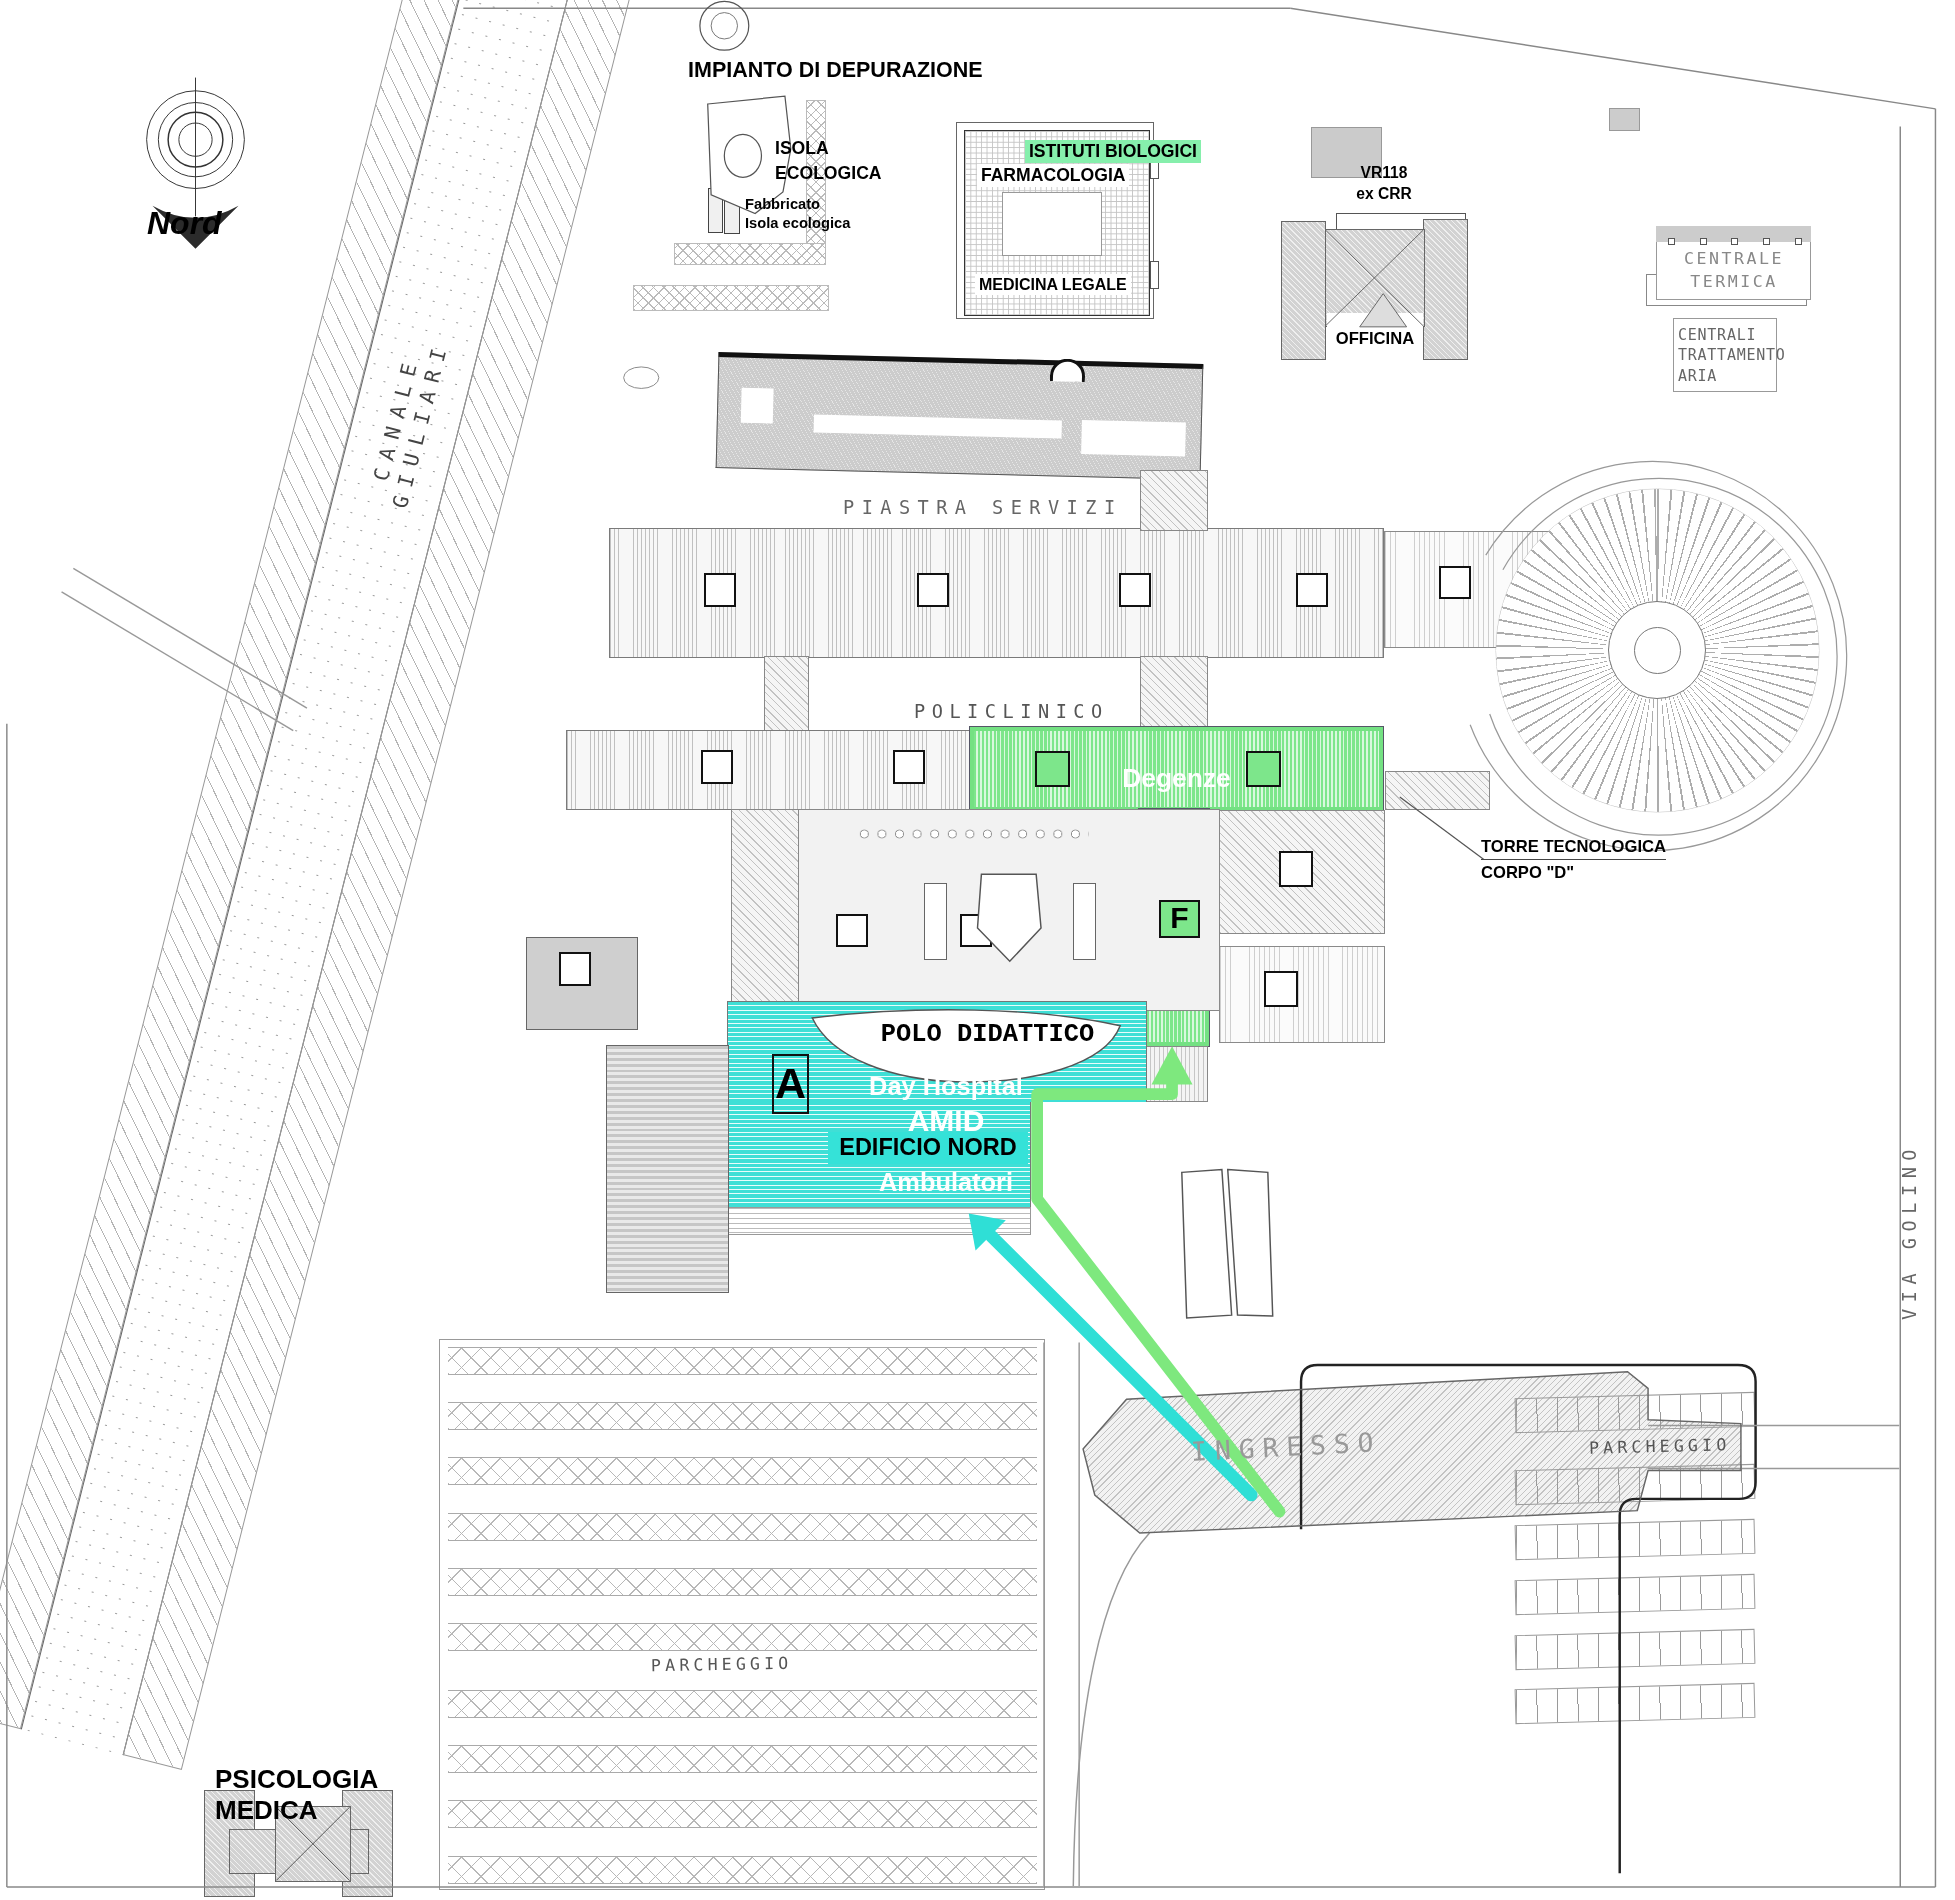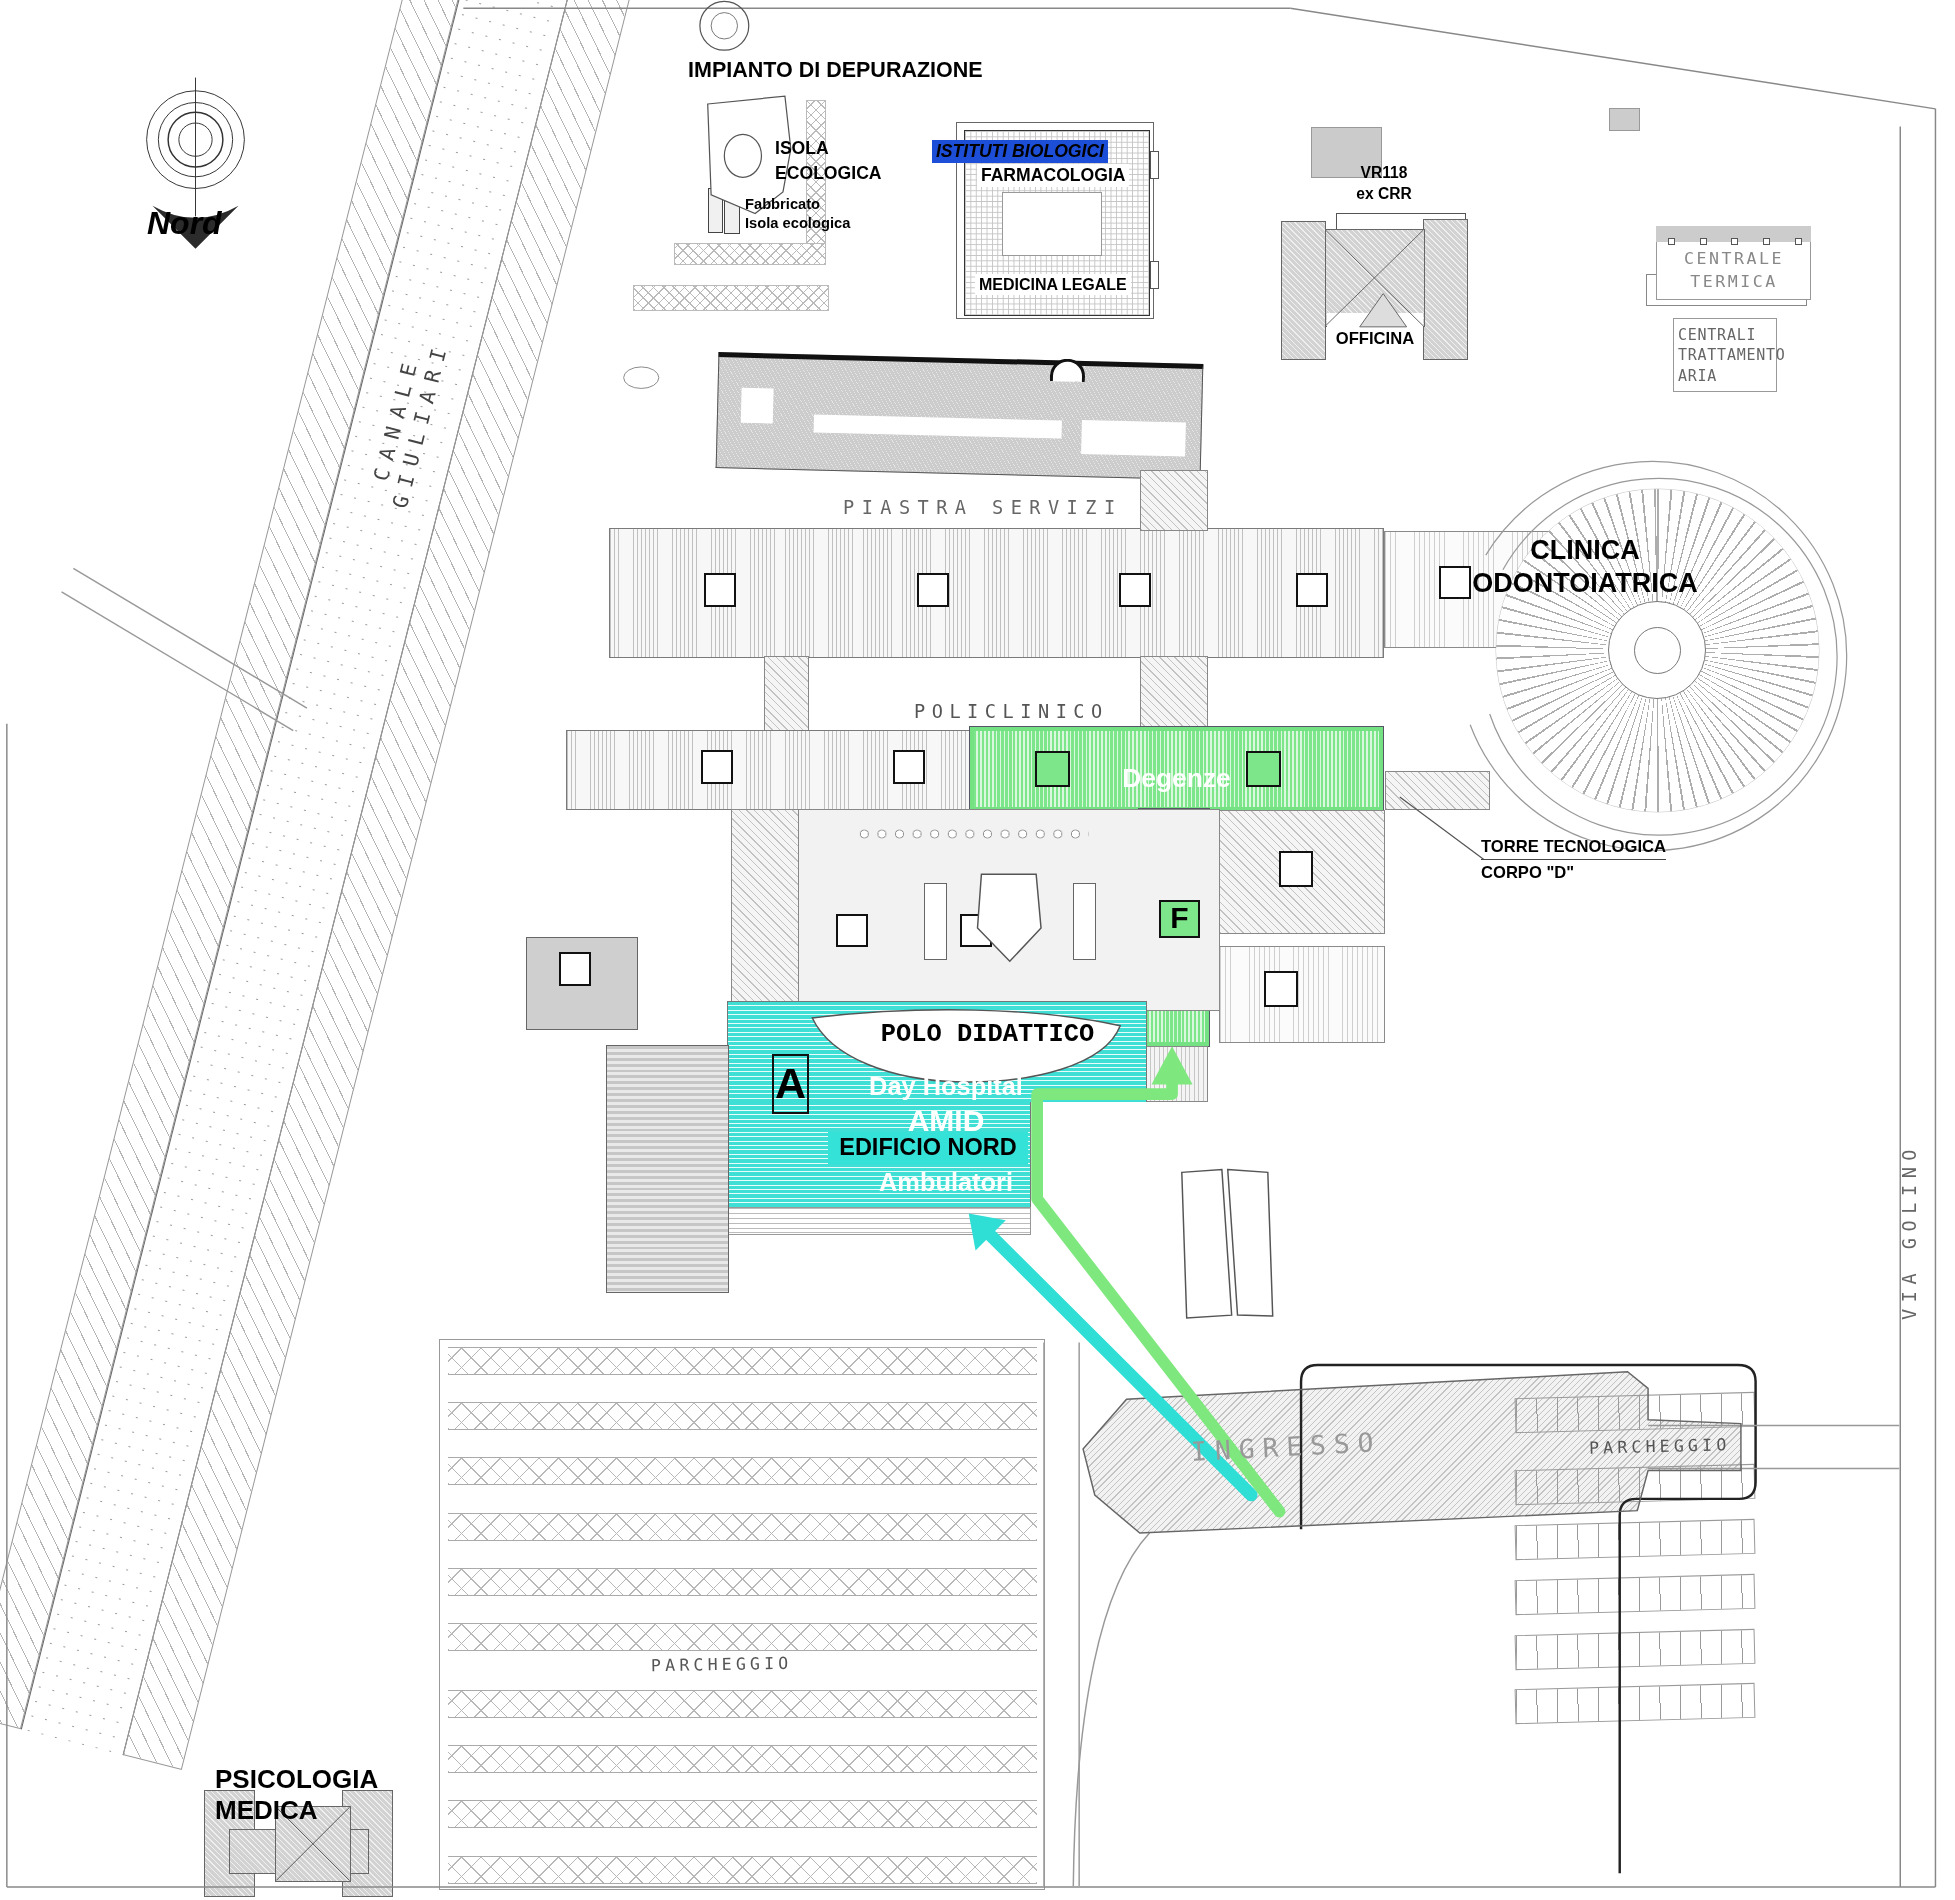--- a/index.html
+++ b/index.html
@@ -227,37 +227,35 @@
   <div class="abs ctr" style="left:828px;top:1132px;width:200px;height:32px;background:#35e2d8;font-family:'Liberation Sans',sans-serif;font-weight:bold;font-size:23.5px;line-height:31px;color:#000;">EDIFICIO NORD</div>
 
   <div class="lbl b" style="left:147px;top:204px;width:117px;font-size:32px;font-style:italic;">Nord</div>
 
   <div class="lbl b" style="left:688px;top:58px;width:450px;font-size:21.5px;">IMPIANTO DI DEPURAZIONE</div>
   <div class="lbl b" style="left:775px;top:136px;width:137px;font-size:17.6px;line-height:1.4;">ISOLA
 ECOLOGICA</div>
   <div class="lbl b" style="left:745px;top:195px;width:137px;font-size:14.7px;line-height:1.3;">Fabbricato
 Isola ecologica</div>
 
-  <div class="lbl b" style="left:932px;top:140px;font-size:17.6px;background:#1d4ed8;padding:1px 3.9px;font-style:italic;">ISTITUTI BIOLOGICI</div>
+  <div class="lbl b" style="left:1025px;top:140px;font-size:17.6px;background:#86efac;padding:1px 3.9px;">ISTITUTI BIOLOGICI</div>
   <div class="lbl b" style="left:977px;top:164px;font-size:17.6px;background:#fff;padding:1px 3.9px;">FARMACOLOGIA</div>
   <div class="lbl b" style="left:975px;top:274px;font-size:16px;background:#fff;padding:1px 3.9px;">MEDICINA LEGALE</div>
 
   <div class="lbl b ctr" style="left:1340px;top:162px;width:88px;font-size:15.6px;line-height:1.35;">VR118
 ex CRR</div>
   <div class="lbl b ctr" style="left:1331px;top:329px;width:88px;font-size:16.6px;">OFFICINA</div>
 
   <div class="lbl cad ctr" style="left:1662px;top:247px;width:144px;font-size:16.6px;letter-spacing:.15em;color:#888;line-height:1.4;">CENTRALE
 TERMICA</div>
   <div class="lbl cad" style="left:1678px;top:325px;font-size:15px;letter-spacing:.05em;color:#666;line-height:1.35;white-space:pre;">CENTRALI
 TRATTAMENTO
 ARIA</div>
 
   <div class="lbl cad" style="left:843px;top:497px;font-size:18.6px;letter-spacing:.4em;color:#666;">PIASTRA SERVIZI</div>
-  <div class="lbl b ctr" style="left:1470px;top:534px;width:230px;font-size:27px;line-height:1.22;">CLINICA
-ODONTOIATRICA</div>
   <div class="lbl cad" style="left:914px;top:701px;font-size:18.6px;letter-spacing:.35em;color:#555;">POLICLINICO</div>
 
   <div class="lbl b wt ctr" style="left:970px;top:763px;width:413px;font-size:26.4px;color:#fff;">Degenze</div>
 
   <div class="lbl b" style="left:1481px;top:837px;font-size:16.6px;border-bottom:1.5px solid #444;padding-bottom:2px;">TORRE TECNOLOGICA</div>
   <div class="lbl b" style="left:1481px;top:863px;font-size:16.6px;">CORPO "D"</div>
 
   <div class="lbl b ctr" style="left:875px;top:1020px;width:225px;font-size:25.4px;font-family:Liberation Mono, monospace;">POLO DIDATTICO</div>
   <div class="lbl b wt ctr" style="left:831px;top:1071px;width:230px;font-size:25.4px;">Day Hospital</div>
   <div class="lbl b wt ctr" style="left:831px;top:1103px;width:230px;font-size:30px;">AMID</div>

